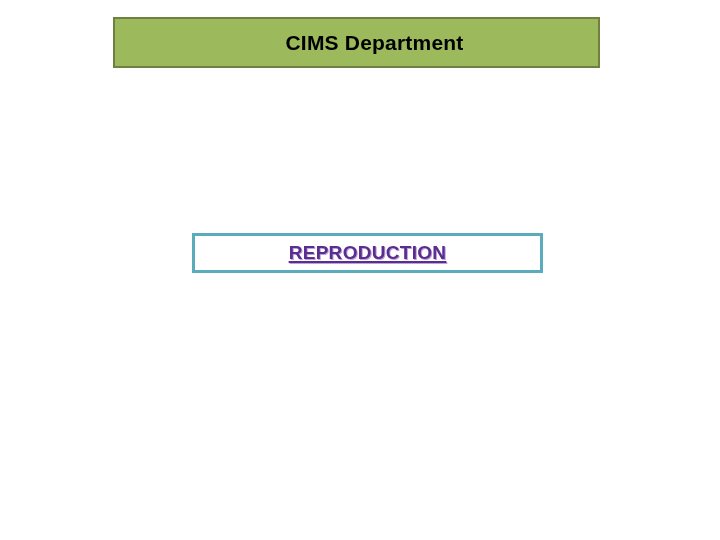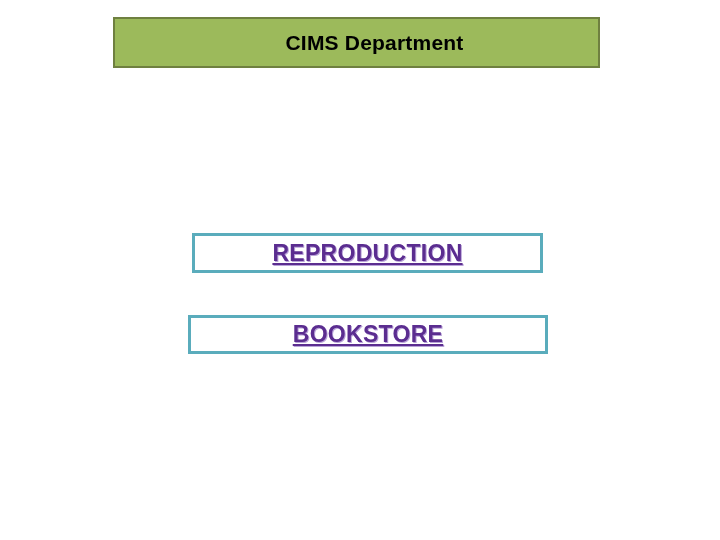--- a/index.html
+++ b/index.html
@@ -80,21 +80,21 @@
     width: 351px;
     height: 40px;
   }
   .actor-box.two {
     left: 188px;
     top: 315px;
     width: 360px;
     height: 39px;
   }
   .actor-text {
-    font-size: 23px;
+    font-size: 19px;
     font-weight: bold;
     color: #5b2d90;
     text-decoration: underline;
     text-decoration-thickness: 2px;
     text-underline-offset: 2px;
     letter-spacing: 0.3px;
     white-space: nowrap;
     text-shadow: 1px 1px 0 #b9a3d8;
   }
 </style>
@@ -105,17 +105,14 @@
 
   <div class="banner">
     <span class="banner-text">CIMS Department</span>
   </div>
 
 
   <div class="actor-box one">
     <span class="actor-text">REPRODUCTION</span>
   </div>
 
-  <div class="actor-box two">
-    <span class="actor-text">BOOKSTORE</span>
-  </div>
 
 </div>
 
 </body></html>

